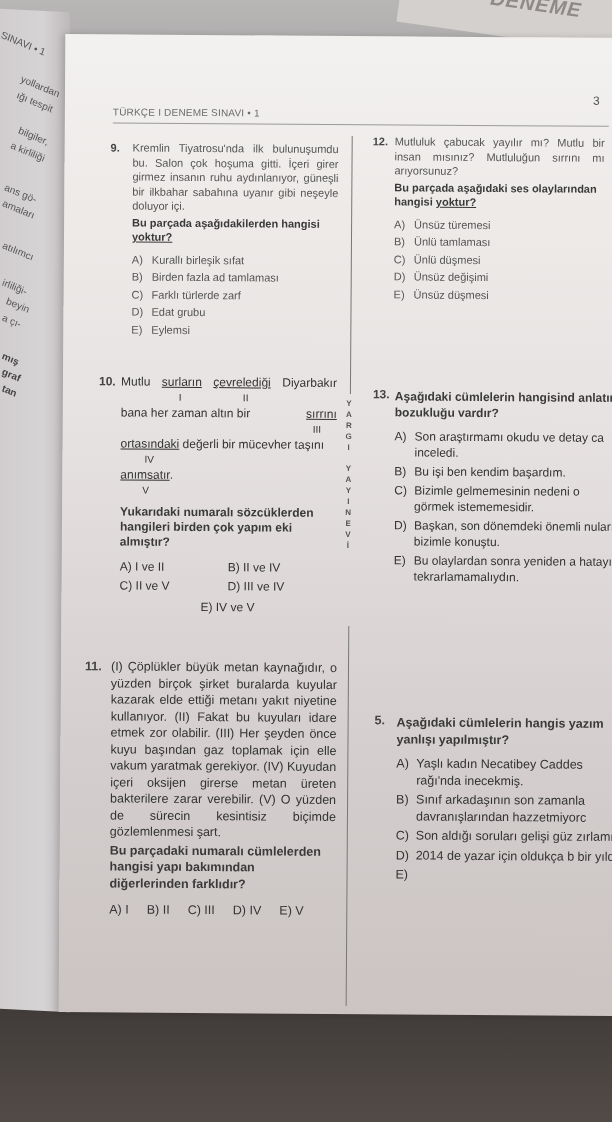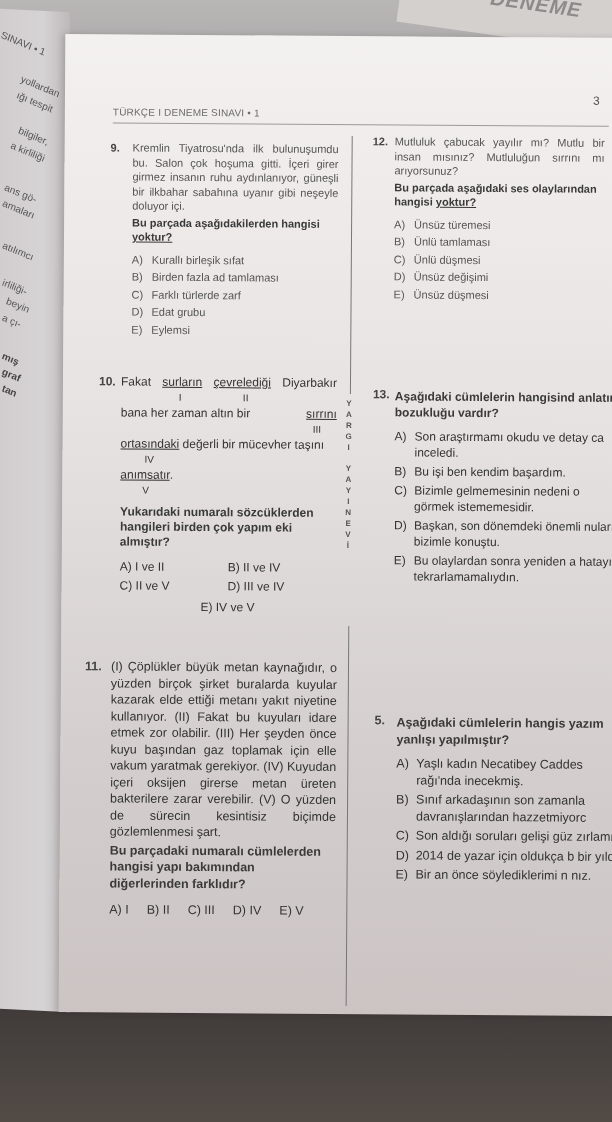--- a/index.html
+++ b/index.html
@@ -172,21 +172,21 @@
       <div class="opt">
           <span class="l">E)</span>
           <span>Ünsüz düşmesi</span>
         </div>
     </div>
   </div>
 
   <div class="q q10" style="left:58px;top:340px;width:216px;font-size:12px;line-height:15px;">
     <span class="num">10.</span>
     <div class="line">
-        <span>Fakat</span>
+        <span>Mutlu</span>
         <span class="u">surların</span>
         <span class="u">çevrelediği</span>
         <span>Diyarbakır</span>
       </div>
     <div class="rom">
         <span style="position:absolute;left:58px">I</span>
         <span style="position:absolute;left:122px">II</span>
       </div>
     <div class="line" style="margin-top:4px">
         <span>bana her zaman altın bir</span>
@@ -268,17 +268,16 @@
       <div class="opt">
           <span class="l">C)</span>
           <span>Son aldığı soruları gelişi güz zırlamış.</span>
         </div>
       <div class="opt">
           <span class="l">D)</span>
           <span>2014 de yazar için oldukça b bir yıldı.</span>
         </div>
       <div class="opt">
           <span class="l">E)</span>
-          <span>Bir an önce söylediklerimi n nız.</span>
         </div>
     </div>
   </div>
 </div>
 
 </body></html>

